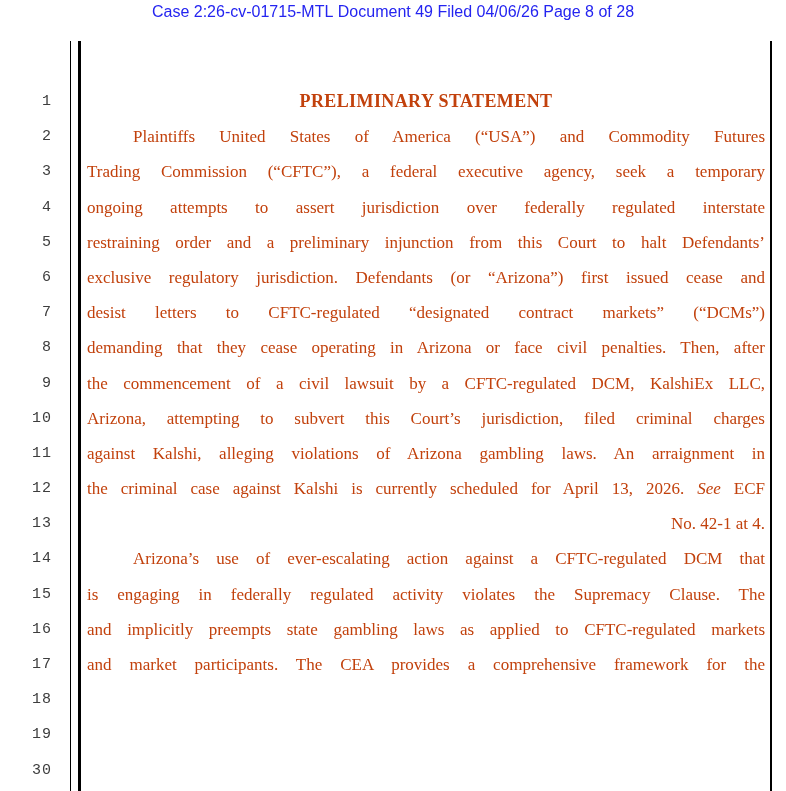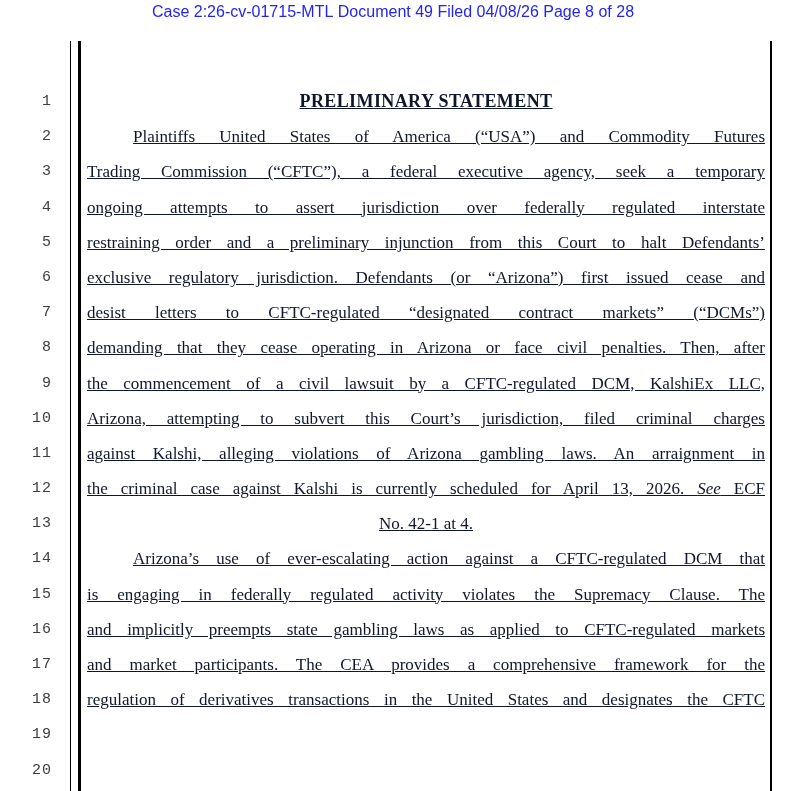--- a/index.html
+++ b/index.html
@@ -51,51 +51,50 @@
   .text-col {
     position: absolute;
     top: 84px;
     left: 87px;
     width: 678px;
   }
   .tline {
     height: 35.2px;
     line-height: 35.2px;
     font-size: 17px;
-    color: #0f172a;
+    color: #c2410c;
     white-space: normal;
     overflow: hidden;
-    text-decoration: underline;
   }
   .tline.justify {
     text-align: justify;
     text-align-last: justify;
   }
-  .tline.left { text-align: center; }
+  .tline.left { text-align: right; }
   .tline.center {
     text-align: center;
     text-align-last: center;
   }
   .tline.bold {
     font-weight: bold;
     font-size: 18px;
     letter-spacing: 0.4px;
   }
   .tline.indent { text-indent: 46px; }
   .tline i { font-style: italic; }
 </style>
 </head>
 <body>
 
 <div class="page">
 
   <div class="ecf-header" style="color: rgb(36, 36, 240);">
     <span>Case 2:26-cv-01715-MTL</span>
     <span>Document 49</span>
-    <span>Filed 04/08/26</span>
+    <span>Filed 04/06/26</span>
     <span>Page 8 of 28</span>
   </div>
 
   <div class="vrule thin-left"></div>
   <div class="vrule thick-left"></div>
   <div class="vrule right"></div>
 
   <div class="lineno-col">
       <div class="lineno">1</div>
       <div class="lineno">2</div>
@@ -109,36 +108,35 @@
       <div class="lineno">10</div>
       <div class="lineno">11</div>
       <div class="lineno">12</div>
       <div class="lineno">13</div>
       <div class="lineno">14</div>
       <div class="lineno">15</div>
       <div class="lineno">16</div>
       <div class="lineno">17</div>
       <div class="lineno">18</div>
       <div class="lineno">19</div>
-      <div class="lineno">20</div>
+      <div class="lineno">30</div>
     </div>
   <div class="text-col">
       <div class="tline center bold"><span>PRELIMINARY STATEMENT</span></div>
       <div class="tline justify indent"><span>Plaintiffs United States of America (“USA”) and Commodity Futures</span></div>
       <div class="tline justify"><span>Trading Commission (“CFTC”), a federal executive agency, seek a temporary</span></div>
       <div class="tline justify"><span>ongoing attempts to assert jurisdiction over federally regulated interstate</span></div>
       <div class="tline justify"><span>restraining order and a preliminary injunction from this Court to halt Defendants’</span></div>
       <div class="tline justify"><span>exclusive regulatory jurisdiction.  Defendants (or “Arizona”) first issued cease and</span></div>
       <div class="tline justify"><span>desist letters to CFTC-regulated “designated contract markets” (“DCMs”)</span></div>
       <div class="tline justify"><span>demanding that they cease operating in Arizona or face civil penalties.  Then, after</span></div>
       <div class="tline justify"><span>the commencement of a civil lawsuit by a CFTC-regulated DCM, KalshiEx LLC,</span></div>
       <div class="tline justify"><span>Arizona, attempting to subvert this Court’s jurisdiction, filed criminal charges</span></div>
       <div class="tline justify"><span>against Kalshi, alleging violations of Arizona gambling laws.  An arraignment in</span></div>
       <div class="tline justify"><span>the criminal case against Kalshi is currently scheduled for April 13, 2026.  </span><i>See</i><span> ECF</span></div>
       <div class="tline left"><span>No. 42-1 at 4.</span></div>
       <div class="tline justify indent"><span>Arizona’s use of ever-escalating action against a CFTC-regulated DCM that</span></div>
       <div class="tline justify"><span>is engaging in federally regulated activity violates the Supremacy Clause.  The</span></div>
       <div class="tline justify"><span>and implicitly preempts state gambling laws as applied to CFTC-regulated markets</span></div>
       <div class="tline justify"><span>and market participants.  The CEA provides a comprehensive framework for the</span></div>
-      <div class="tline justify"><span>regulation of derivatives transactions in the United States and designates the CFTC</span></div>
     </div>
 
 </div>
 
 </body></html>

